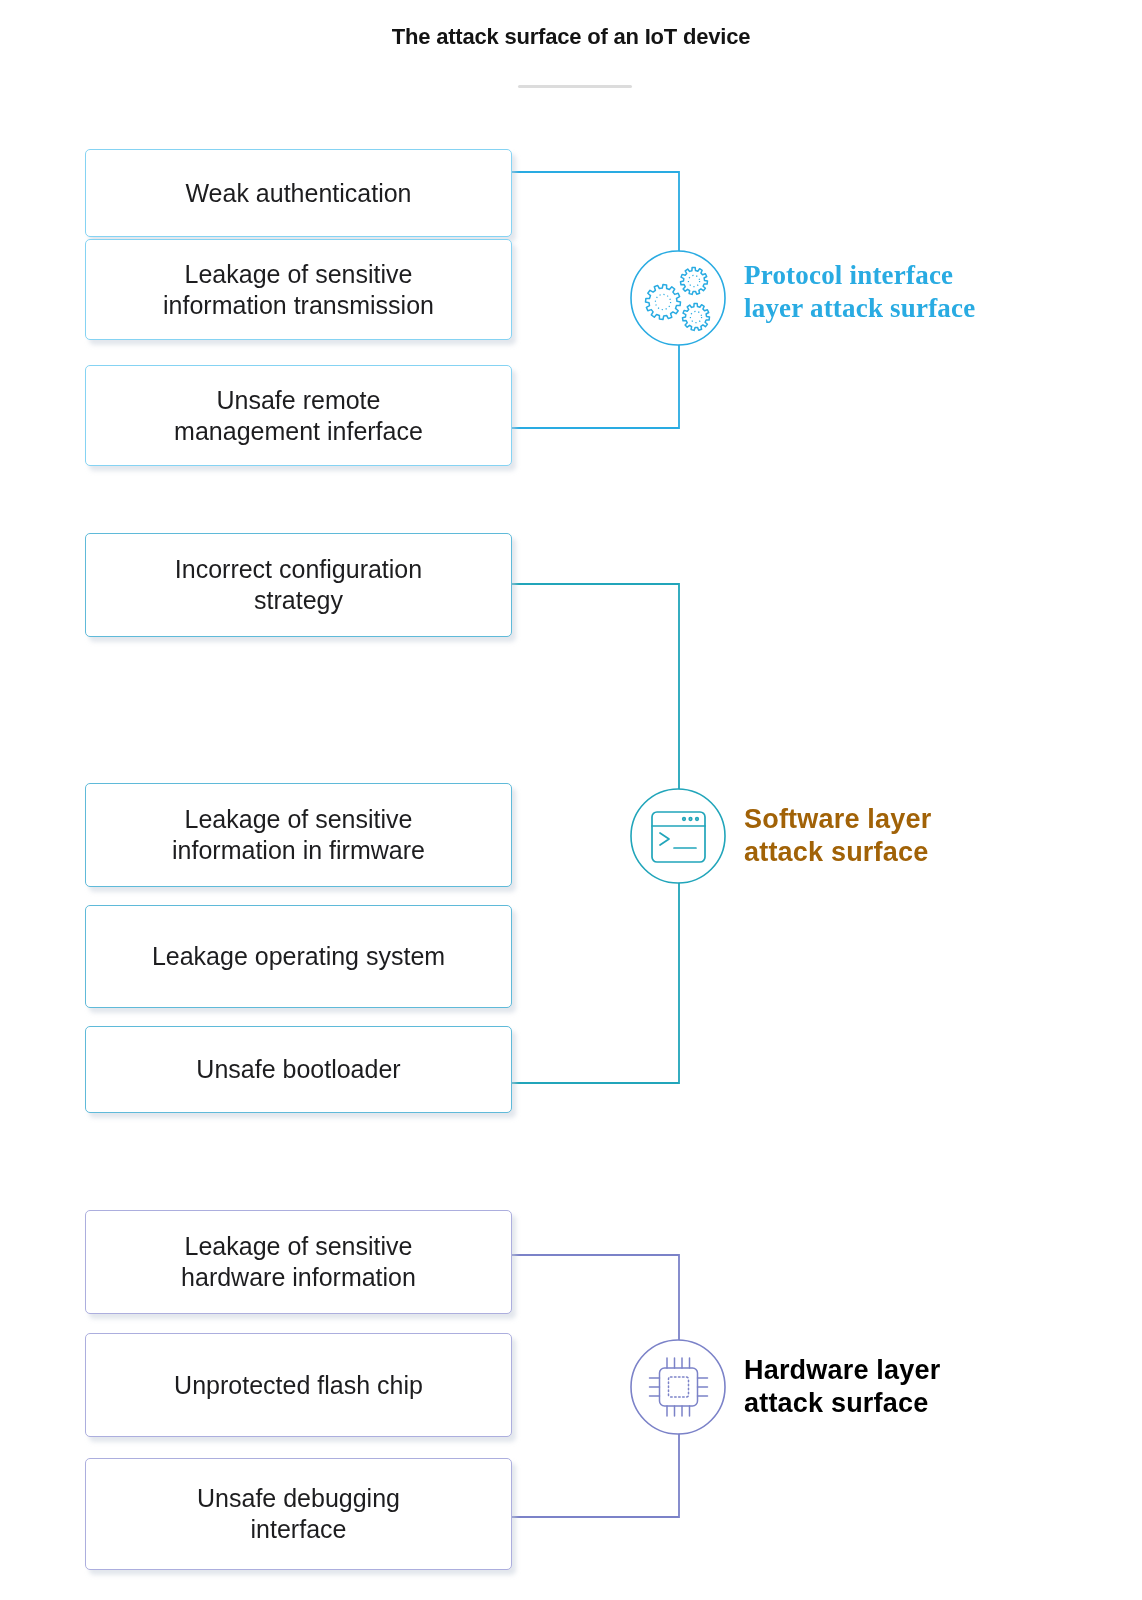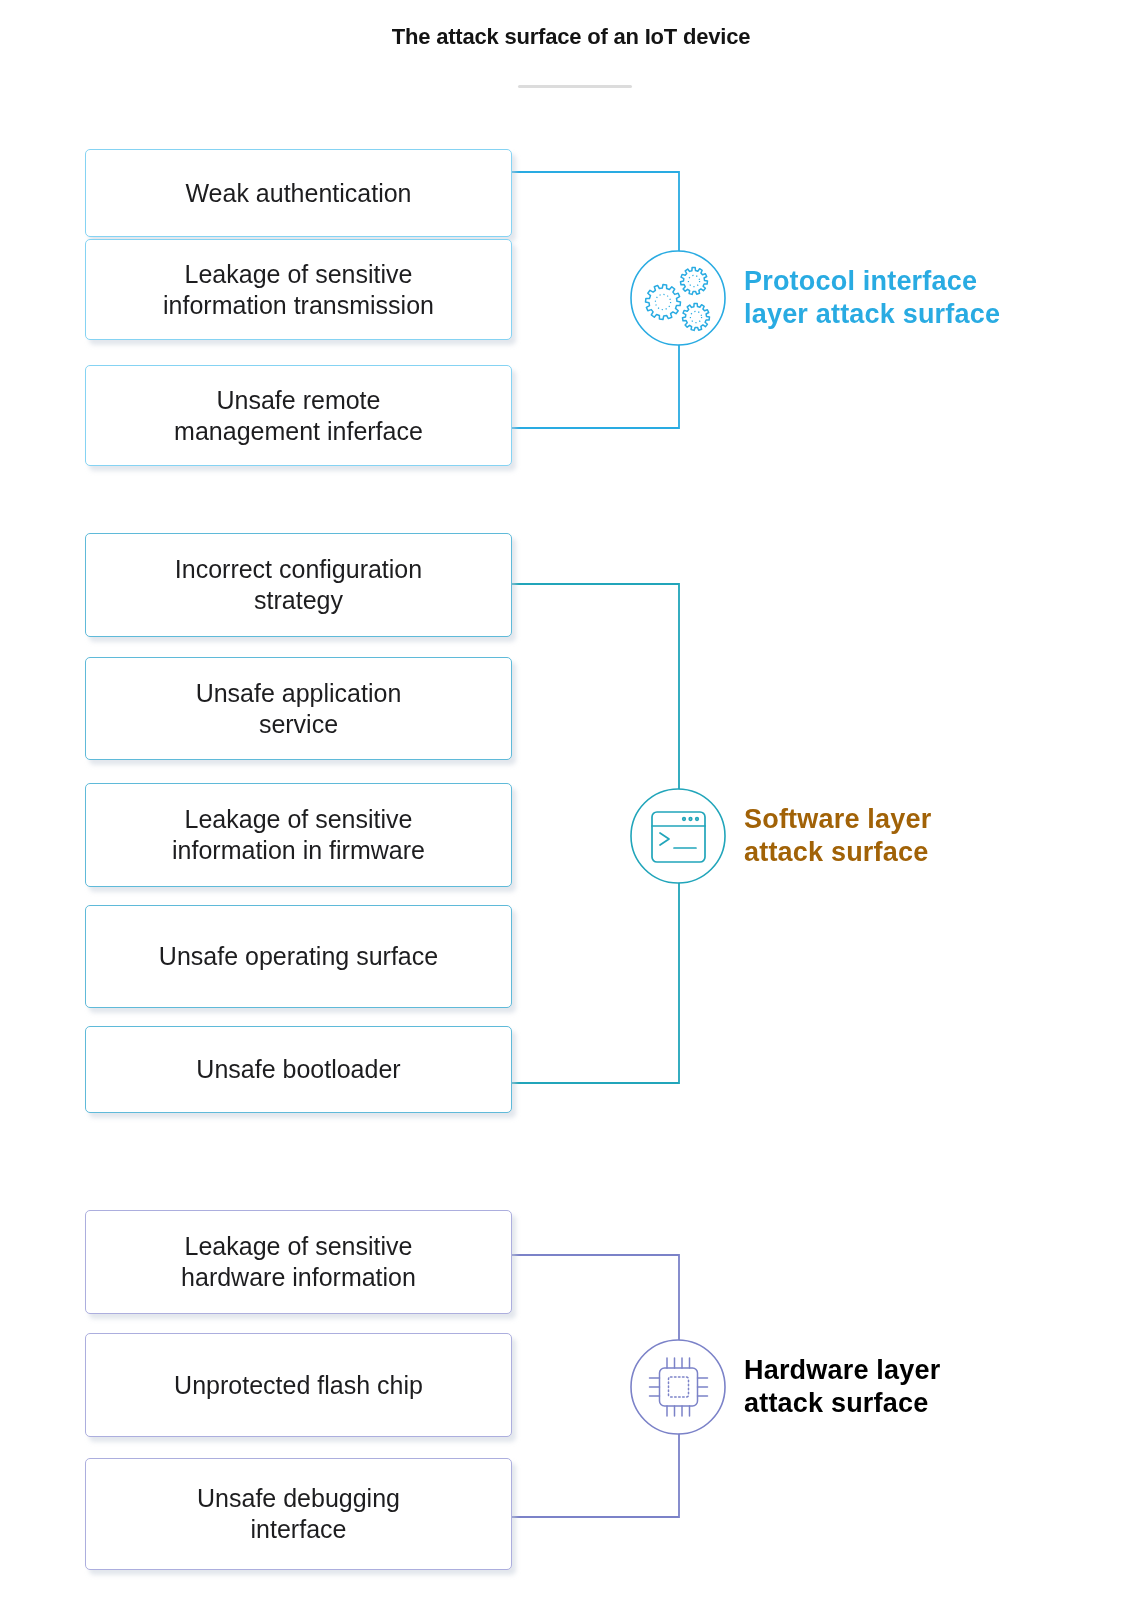--- a/index.html
+++ b/index.html
@@ -105,33 +105,31 @@
   </svg>
 
   <div class="node-box g1" style="top:112px;height:88px;margin-top:37px;">Weak authentication</div>
   <div class="node-box g1" style="top:239px;height:101px;">Leakage of sensitive
 information transmission</div>
   <div class="node-box g1" style="top:365px;height:101px;">Unsafe remote
 management inferface</div>
 
   <div class="node-box g2" style="top:533px;height:104px;">Incorrect configuration
 strategy</div>
-  <div class="node-box g2" style="top:657px;height:103px;">Unsafe application
-service</div>
   <div class="node-box g2" style="top:783px;height:104px;">Leakage of sensitive
 information in firmware</div>
-  <div class="node-box g2" style="top:905px;height:103px;">Unsafe operating surface</div>
+  <div class="node-box g2" style="top:905px;height:103px;">Leakage operating system</div>
   <div class="node-box g2" style="top:1026px;height:87px;">Unsafe bootloader</div>
 
   <div class="node-box g3" style="top:1210px;height:104px;">Leakage of sensitive
 hardware information</div>
   <div class="node-box g3" style="top:1333px;height:104px;">Unprotected flash chip</div>
   <div class="node-box g3" style="top:1458px;height:112px;">Unsafe debugging
 interface</div>
 
-  <div class="grp-label l1" style="top:298px;">Protocol interface
+  <div class="grp-label l1" style="top:292px;font-family:Liberation Serif, serif;">Protocol interface
 layer attack surface</div>
   <div class="grp-label l2" style="top:836px;">Software layer
 attack surface</div>
   <div class="grp-label l3" style="top:1387px;">Hardware layer
 attack surface</div>
 
 </div>
 
 </body></html>

